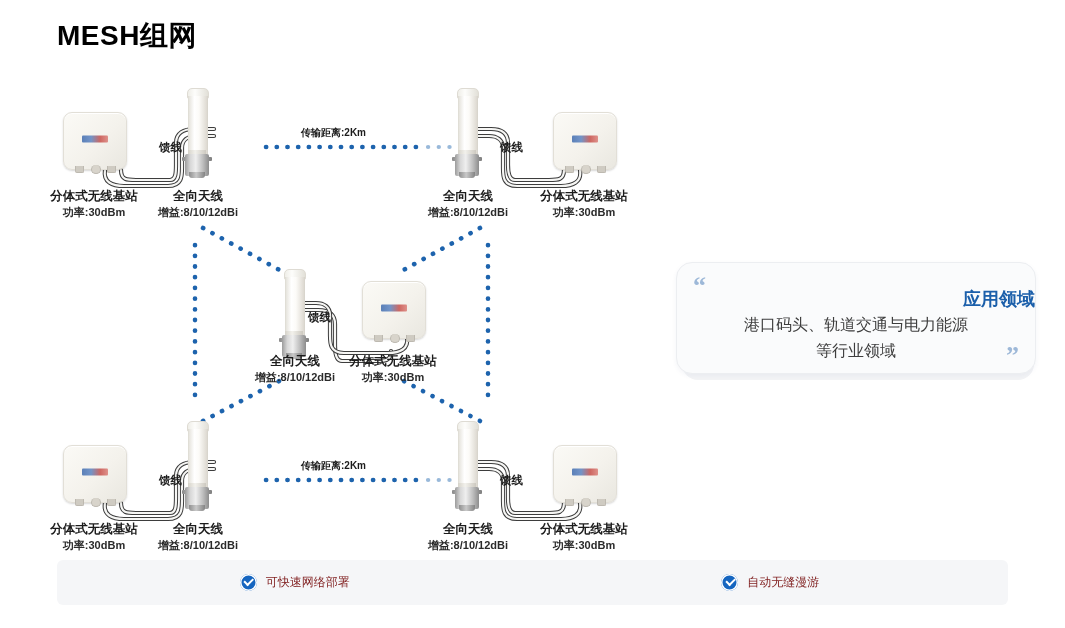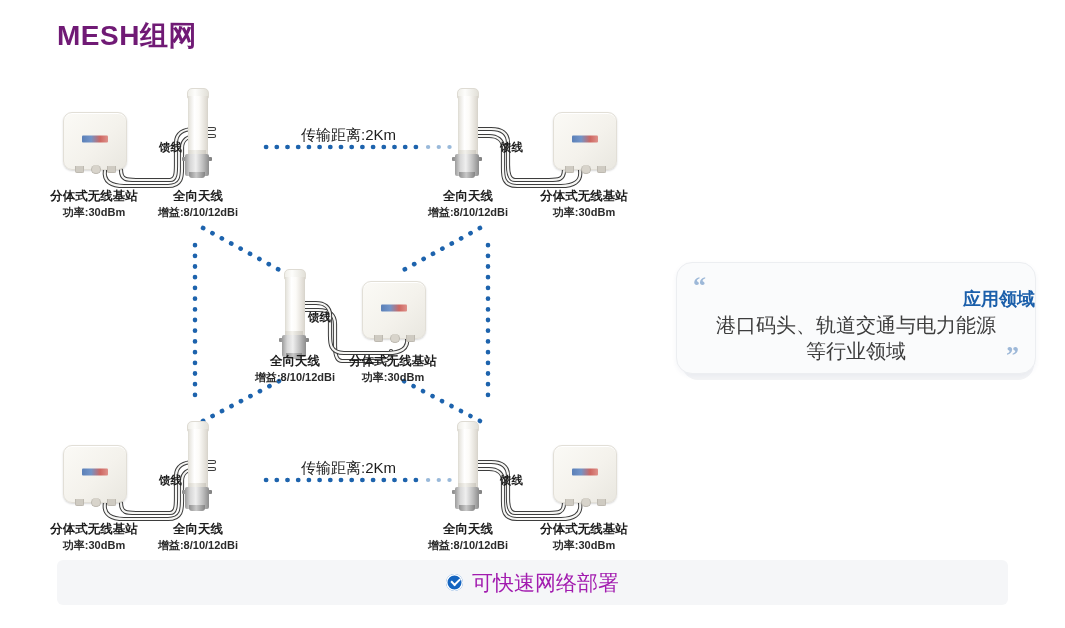--- a/index.html
+++ b/index.html
@@ -16,21 +16,21 @@
     color: #222;
   }
 
   
   .page-title {
     position: absolute;
     left: 57px;
     top: 17px;
     font-size: 28px;
     font-weight: bold;
-    color: #701a75;
+    color: #000000;
     letter-spacing: 0.5px;
     white-space: nowrap;
   }
 
   
   .diagram {
     position: absolute;
     left: 0;
     top: 0;
     width: 1065px;
@@ -156,22 +156,22 @@
   }
   .lbl-feed {
     position: absolute;
     font-size: 11.5px;
     font-weight: bold;
     color: #1c1c1c;
     white-space: nowrap;
   }
   .lbl-dist {
     position: absolute;
-    font-size: 15px;
-    font-weight: normal;
+    font-size: 10px;
+    font-weight: bold;
     color: #1c1c1c;
     white-space: nowrap;
   }
 
   
   .callout-stack { position: absolute; }
   .callout-shadow {
     position: absolute;
     left: 6px;
     top: 10px;
@@ -198,21 +198,21 @@
     text-align: right;
     font-size: 18px;
     font-weight: bold;
     color: #1b5faa;
   }
   .callout-body {
     position: absolute;
     left: 0; right: 0;
     top: 49px;
     text-align: center;
-    font-size: 20px;
+    font-size: 16px;
     line-height: 26px;
     color: #3d3d3d;
   }
   .quote {
     position: absolute;
     font-family: "Liberation Serif", "DejaVu Serif", serif;
     font-size: 26px;
     font-weight: bold;
     color: #9db8d8;
     line-height: 1;
@@ -253,22 +253,22 @@
     position: absolute;
     left: 4.5px;
     top: 4px;
     width: 7px;
     height: 3.5px;
     border-left: 2px solid #fff;
     border-bottom: 2px solid #fff;
     transform: rotate(-45deg);
   }
   .feature .txt {
-    font-size: 21px;
-    color: #a21caf;
+    font-size: 12px;
+    color: #7f1d1d;
     white-space: nowrap;
   }
 </style>
 </head>
 <body>
 
 <div class="page-title">MESH组网</div>
 
 <div class="diagram">
 
@@ -442,13 +442,17 @@
     </div>
     <span class="quote close">”</span>
   </div>
 </div>
 
 <div class="feature-bar">
   <div class="feature">
     <span class="check"></span>
     <span class="txt">可快速网络部署</span>
   </div>
+  <div class="feature">
+    <span class="check"></span>
+    <span class="txt">自动无缝漫游</span>
+  </div>
 </div>
 
 </body></html>

